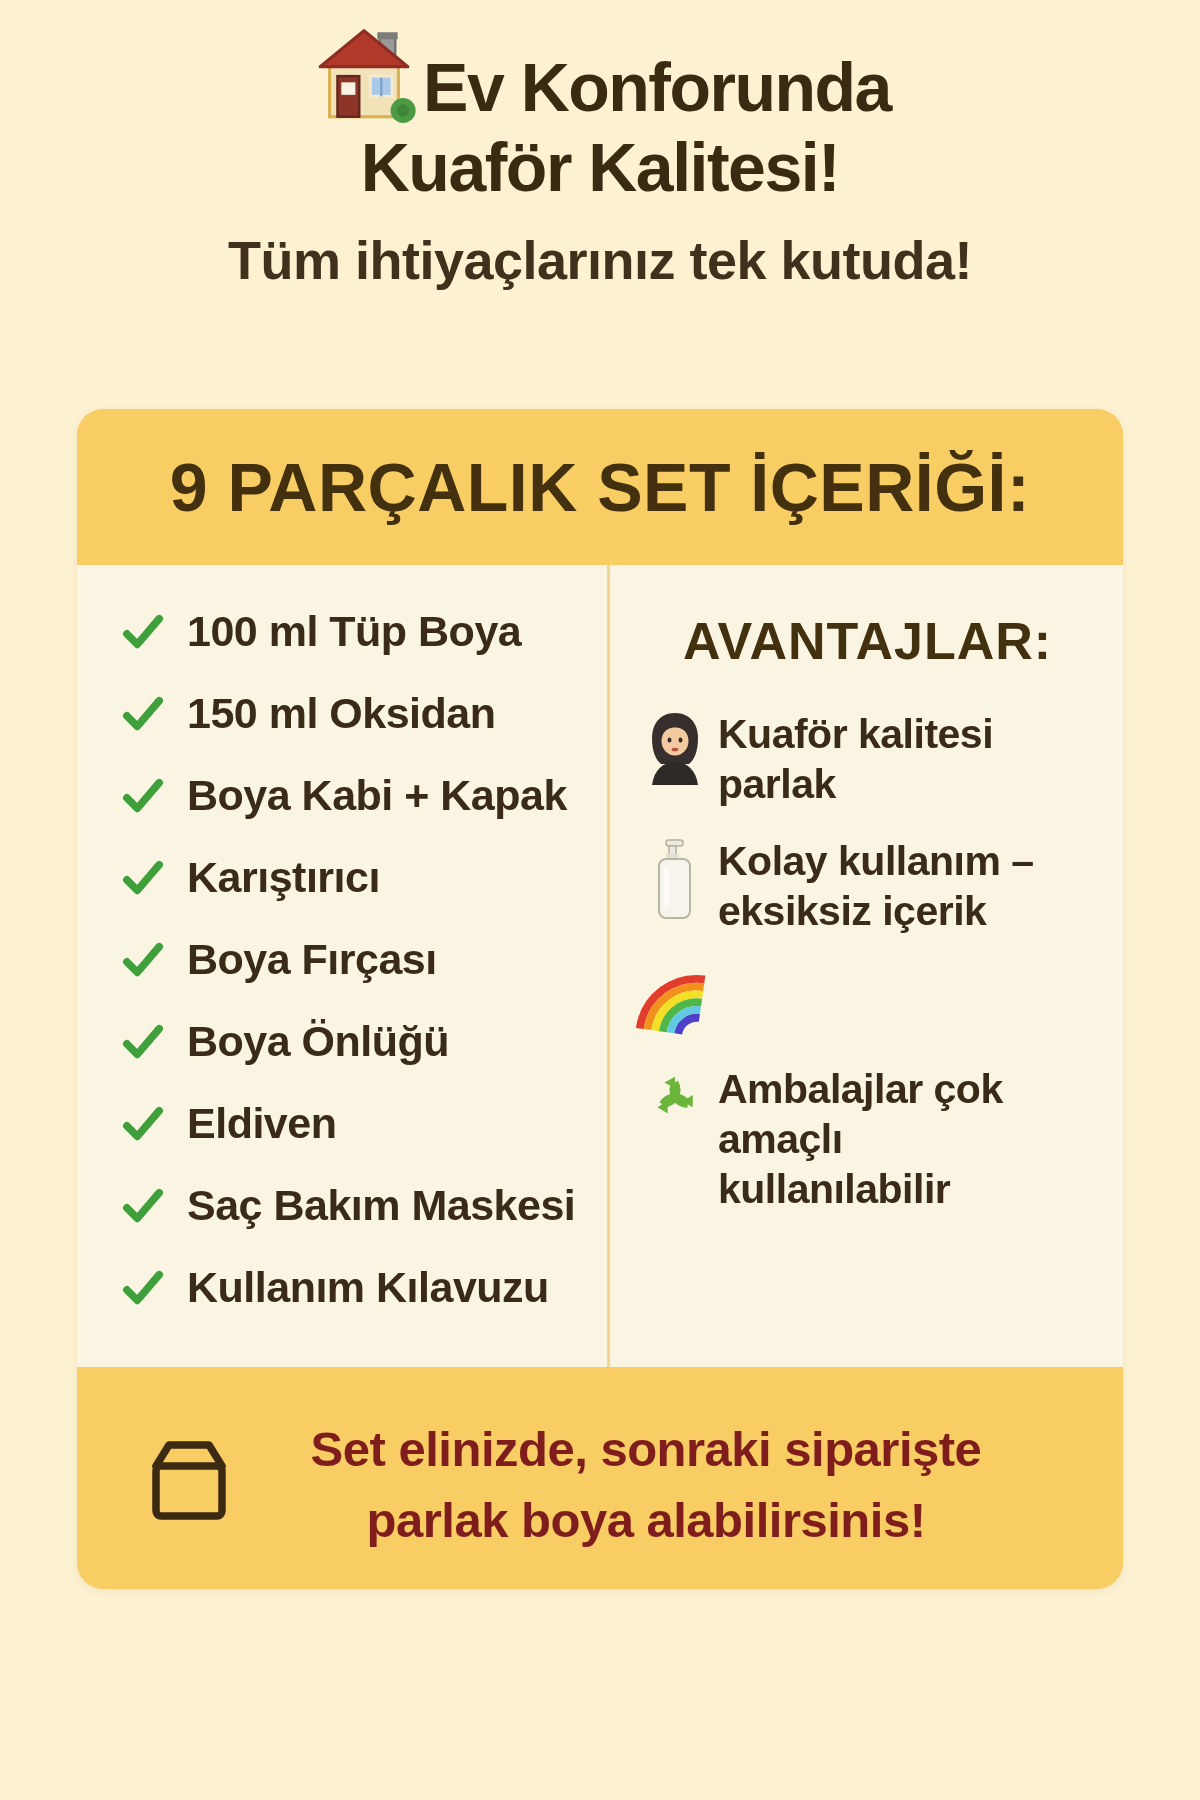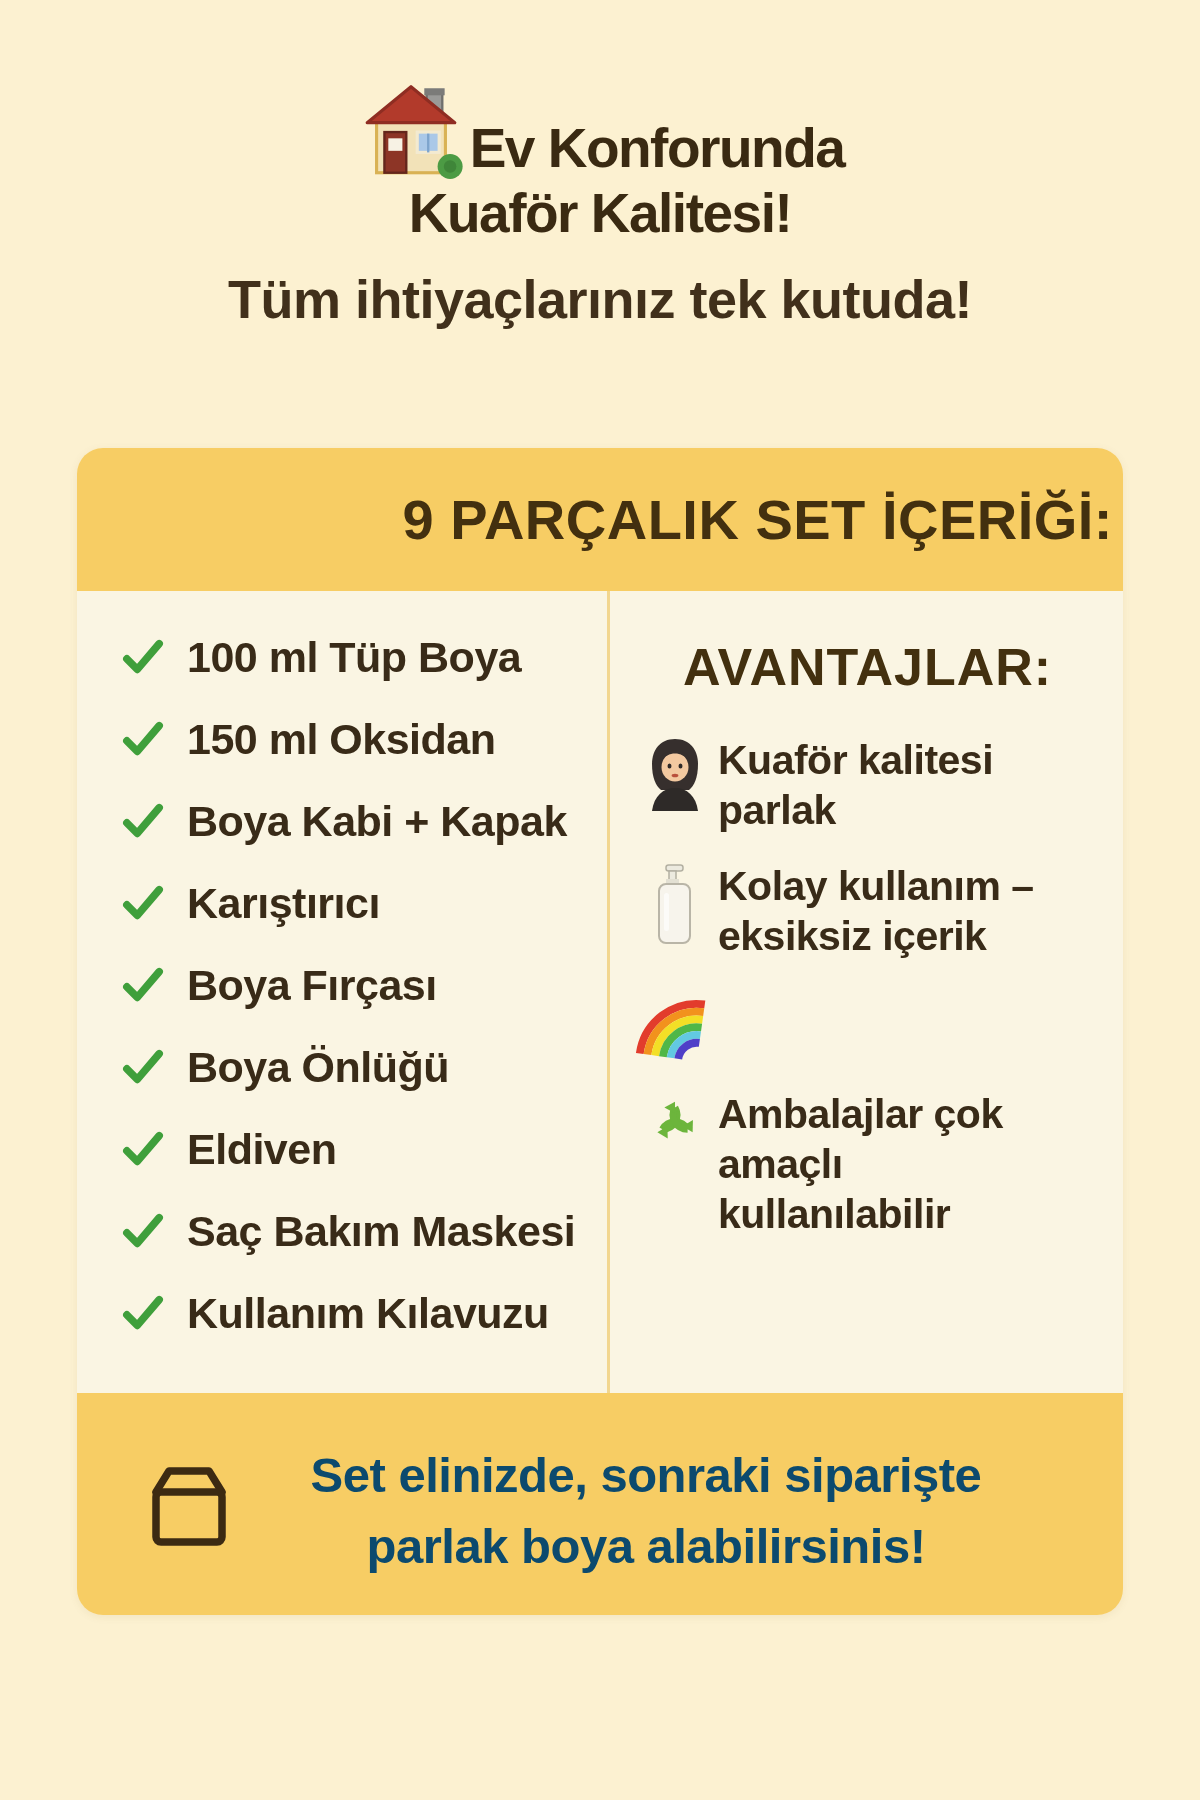--- a/index.html
+++ b/index.html
@@ -3,38 +3,38 @@
 <meta charset="utf-8">
 <style>
   html,body{margin:0;padding:0;}
   .page{
     position:relative;width:1200px;height:1800px;overflow:hidden;
     background:#fcf1d1;color:#3a2a12;
     font-family:"Liberation Sans",sans-serif;
   }
   
   .title{
-    padding-top:82px;text-align:center;
-    font-size:55px;font-weight:800;line-height:1.18;letter-spacing:-1.5px;
+    padding-top:26px;text-align:center;
+    font-size:68px;font-weight:800;line-height:1.18;letter-spacing:-1.5px;
     color:#3a2a12;
   }
   .title-line{white-space:nowrap;}
   .house-svg{display:inline-block;width:110px;height:97px;vertical-align:-12px;margin-right:4px;}
   .subtitle{
     margin-top:22px;text-align:center;
     font-size:54px;font-weight:600;letter-spacing:-0.5px;color:#41301b;
   }
   
   .card{
     width:1046px;margin:118px auto 0;border-radius:26px;overflow:hidden;
     box-shadow:0 2px 8px rgba(120,90,20,0.08);
   }
   .card-header{
-    background:#f7cd64;padding:39px 10px;text-align:right;
-    font-size:56px;font-weight:800;letter-spacing:0.5px;color:#43300f;
+    background:#f7cd64;padding:39px 10px;text-align:center;
+    font-size:68px;font-weight:800;letter-spacing:0.5px;color:#43300f;
   }
   .card-main{display:flex;background:#faf5e3;min-height:802px;}
   .col-left{width:530px;box-sizing:border-box;padding:42px 6px 0 44px;}
   .check-row{display:flex;align-items:center;margin-bottom:33px;}
   .check-svg{flex:0 0 auto;width:44px;height:38px;margin-right:22px;}
   .check-label{font-size:43px;font-weight:700;letter-spacing:-0.5px;color:#392b18;white-space:nowrap;}
   .col-right{flex:1;border-left:3px solid #f2d68f;box-sizing:border-box;padding:46px 20px 0 22px;}
   .adv-title{
     text-align:center;font-size:52px;font-weight:800;letter-spacing:1px;
     margin-bottom:38px;color:#43300f;
@@ -44,21 +44,21 @@
   .adv-text{font-size:41px;font-weight:600;line-height:1.22;letter-spacing:-0.5px;color:#392b18;max-width:362px;}
   .i-woman{width:60px;height:74px;}
   .i-bottle{width:42px;height:84px;}
   .i-rainbow{width:80px;height:70px;margin-top:4px;}
   .i-recycle{width:64px;height:62px;}
   
   .card-footer{position:relative;background:#f7cd64;min-height:222px;display:flex;align-items:center;}
   .footer-icon{position:absolute;left:62px;top:50%;transform:translateY(-50%);width:100px;height:92px;}
   .footer-text{
     flex:1;text-align:center;padding:40px 76px 26px 168px;
-    font-size:49px;font-weight:700;line-height:1.45;letter-spacing:-0.5px;color:#0c4a6e;
+    font-size:49px;font-weight:700;line-height:1.45;letter-spacing:-0.5px;color:#7f1d1d;
   }
 </style>
 </head>
 <body>
 
 <div class="page">
 
   <div class="title">
     <div class="title-line">
       <svg class="house-svg" viewBox="0 0 66 62" aria-hidden="true">

